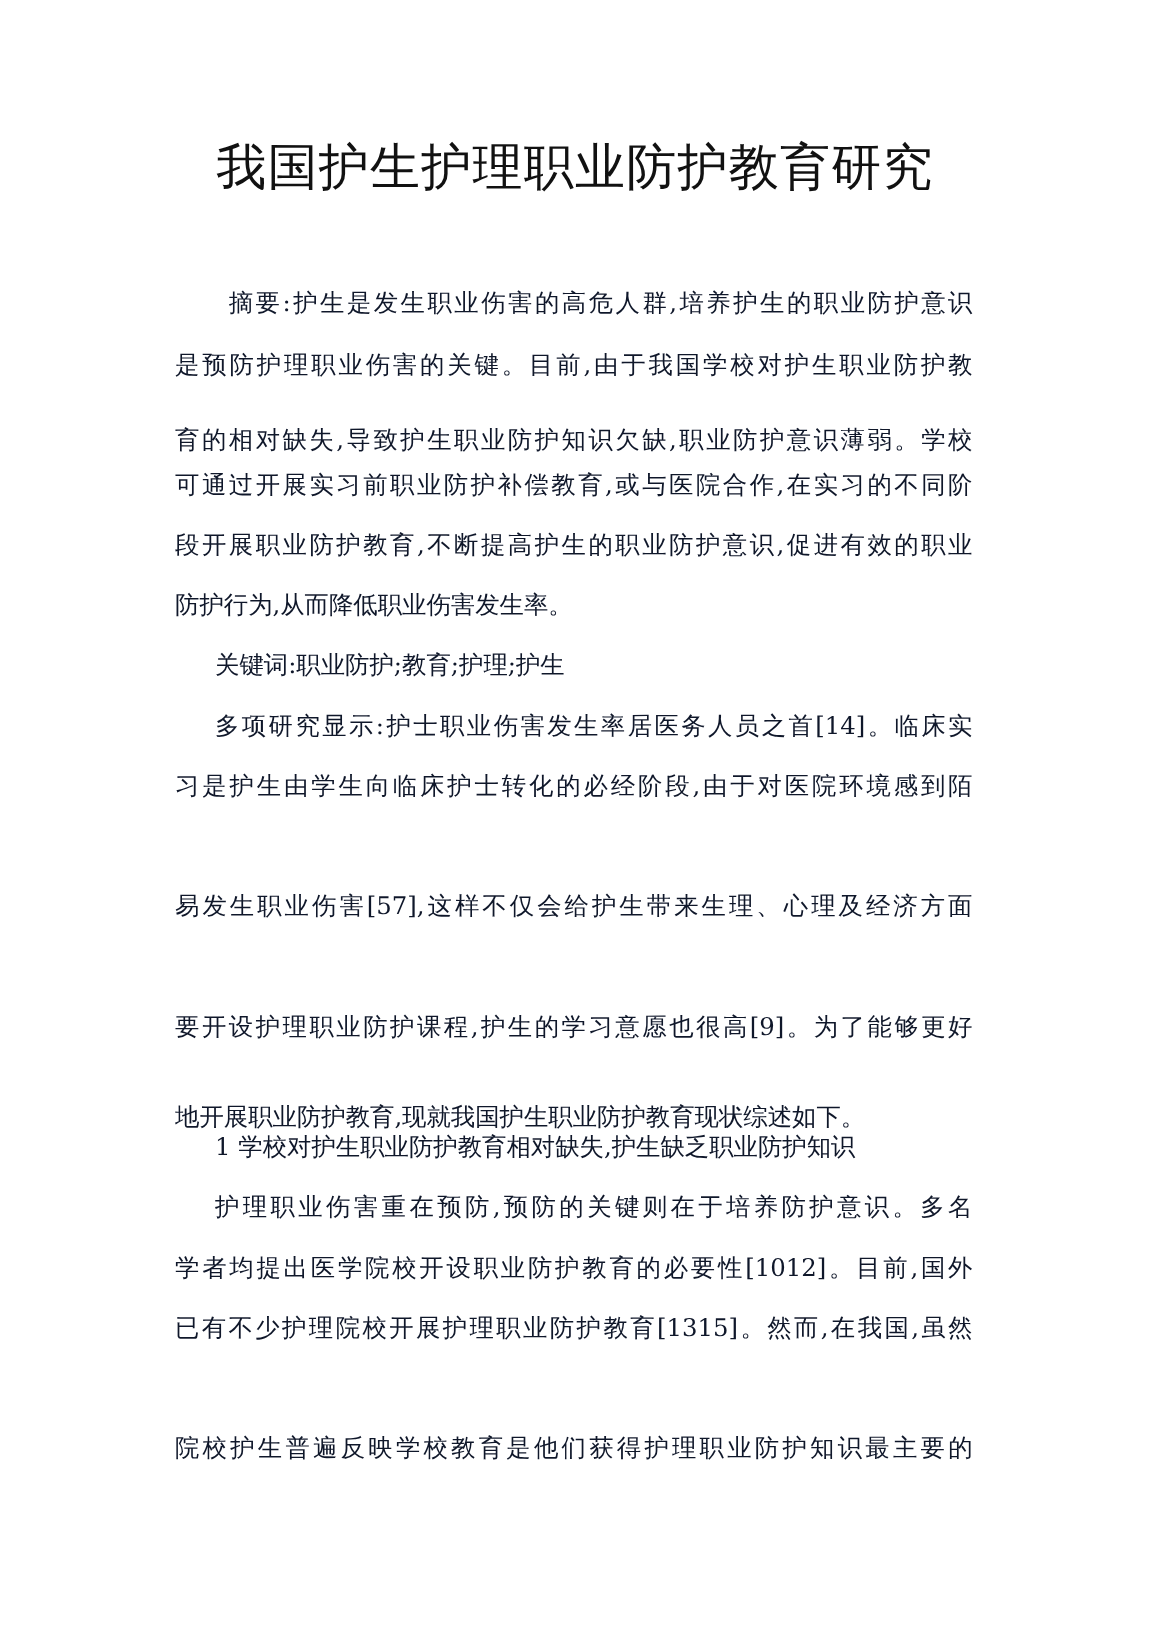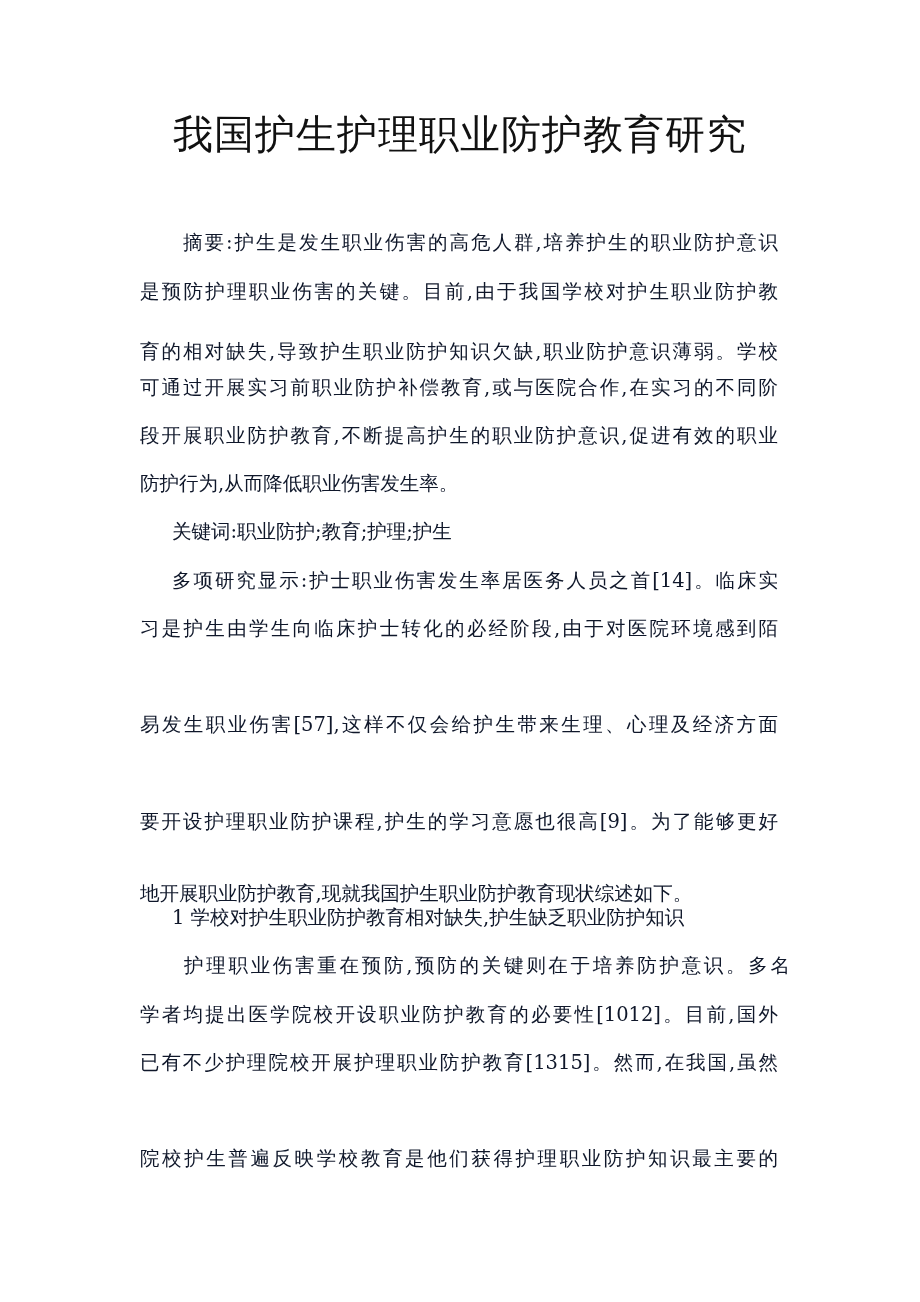--- a/index.html
+++ b/index.html
@@ -66,18 +66,18 @@
   <div class="line indent2" style="top:517px;">关键词:职业防护;教育;护理;护生</div>
 
   <div class="line justify indent2" style="top:566px; width:606px;">多项研究显示:护士职业伤害发生率居医务人员之首[14]。临床实</div>
   <div class="line justify" style="top:614px;">习是护生由学生向临床护士转化的必经阶段,由于对医院环境感到陌</div>
   <div class="line justify" style="top:710px;">易发生职业伤害[57],这样不仅会给护生带来生理、心理及经济方面</div>
   <div class="line justify" style="top:807px;">要开设护理职业防护课程,护生的学习意愿也很高[9]。为了能够更好</div>
   <div class="line" style="top:855px;margin-top:24px;">地开展职业防护教育,现就我国护生职业防护教育现状综述如下。</div>
 
   <div class="line indent2" style="top:903px;">1 学校对护生职业防护教育相对缺失,护生缺乏职业防护知识</div>
 
-  <div class="line justify indent2" style="top:951px; width:606px;margin-left:12px;">护理职业伤害重在预防,预防的关键则在于培养防护意识。多名</div>
+  <div class="line justify indent2" style="top:951px; width:606px;">护理职业伤害重在预防,预防的关键则在于培养防护意识。多名</div>
   <div class="line justify" style="top:1000px;">学者均提出医学院校开设职业防护教育的必要性[1012]。目前,国外</div>
   <div class="line justify" style="top:1048px;">已有不少护理院校开展护理职业防护教育[1315]。然而,在我国,虽然</div>
   <div class="line justify" style="top:1144px;">院校护生普遍反映学校教育是他们获得护理职业防护知识最主要的</div>
 
 </div>
 
 </body></html>

